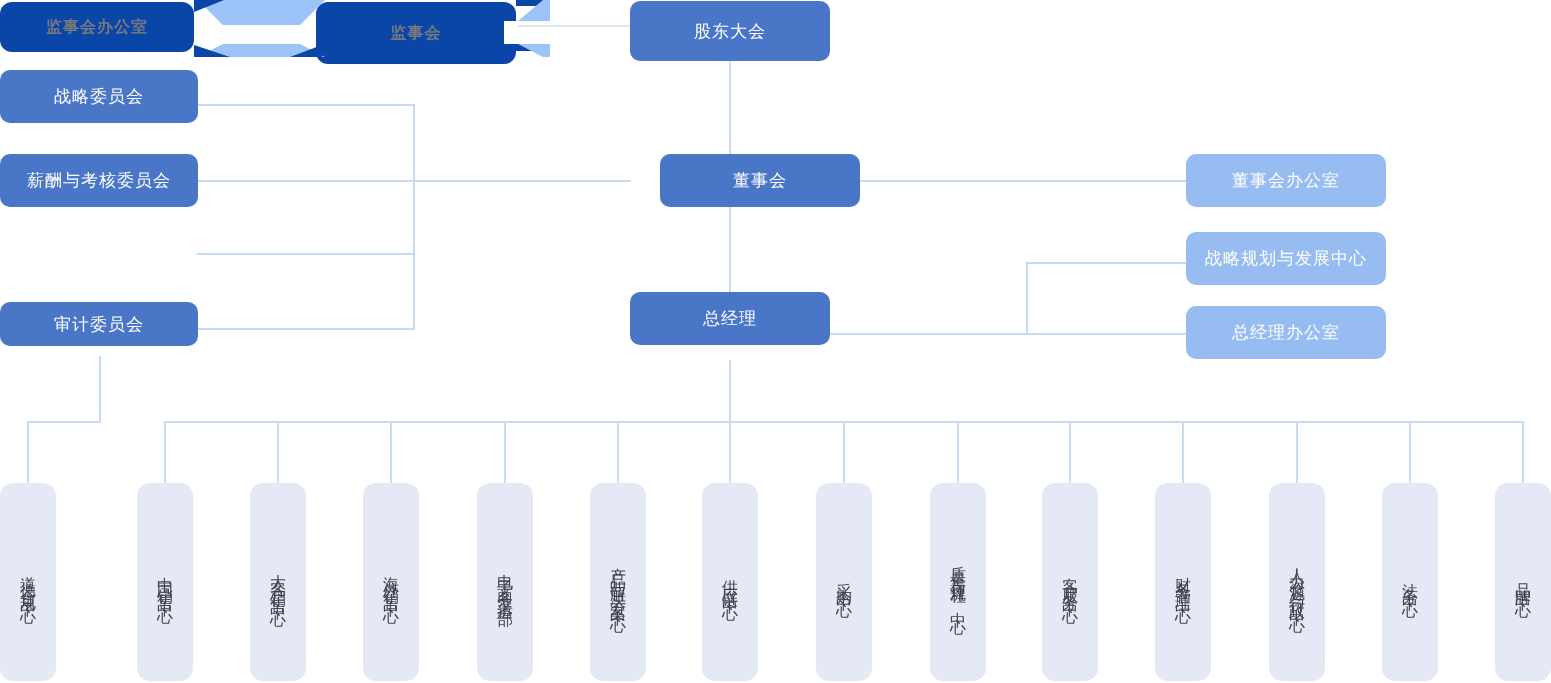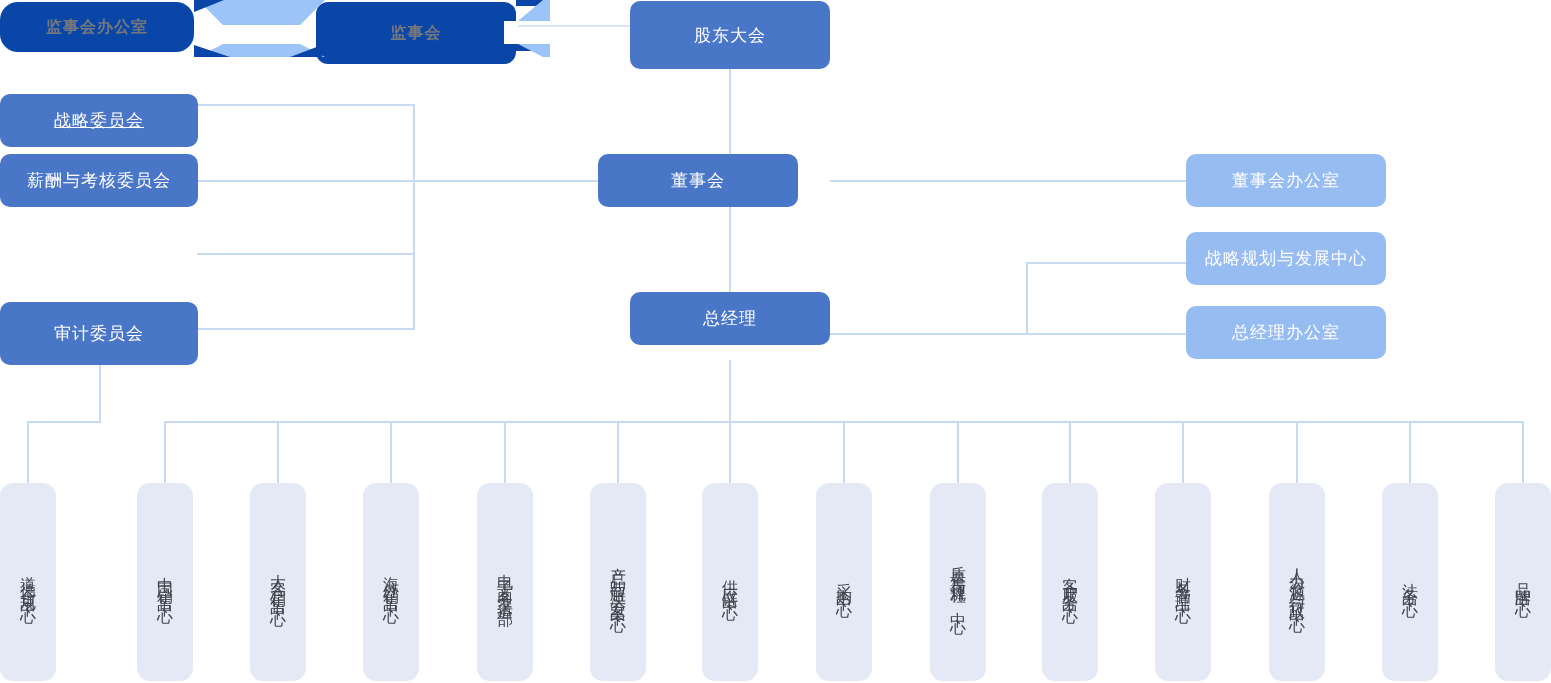--- a/index.html
+++ b/index.html
@@ -75,43 +75,43 @@
       <div class="line v" style="left: 729px; top: 421px; height: 62px;"></div>
       <div class="line v" style="left: 843px; top: 421px; height: 62px;"></div>
       <div class="line v" style="left: 957px; top: 421px; height: 62px;"></div>
       <div class="line v" style="left: 1069px; top: 421px; height: 62px;"></div>
       <div class="line v" style="left: 1182px; top: 421px; height: 62px;"></div>
       <div class="line v" style="left: 1296px; top: 421px; height: 62px;"></div>
       <div class="line v" style="left: 1409px; top: 421px; height: 62px;"></div>
       <div class="line v" style="left: 1522px; top: 421px; height: 62px;"></div>
     </div>
 
-  <div class="node darkblue" style="left:0;top:2px;width:194px;height:50px;border-radius:18px;">
+  <div class="node darkblue" style="left:0;top:2px;width:194px;height:50px;">
     <span>监事会办公室</span>
   </div>
   <div class="node darkblue" style="left:316px;top:2px;width:200px;height:62px;">
     <span>监事会</span>
   </div>
-  <div class="node blue" style="left:630px;top:1px;width:200px;height:68px;">
+  <div class="node blue" style="left:630px;top:1px;width:200px;height:60px;">
     <span>股东大会</span>
   </div>
-  <div class="node blue" style="left:598px;top:154px;width:200px;height:53px;">
+  <div class="node blue" style="left:660px;top:154px;width:200px;height:53px;">
     <span>董事会</span>
   </div>
   <div class="node blue" style="left:630px;top:292px;width:200px;height:53px;">
     <span>总经理</span>
   </div>
 
-  <div class="node blue committee" style="top:94px;text-decoration:underline;">
+  <div class="node blue committee" style="top:70px;">
     <span>战略委员会</span>
   </div>
   <div class="node blue committee" style="top:154px;">
     <span>薪酬与考核委员会</span>
   </div>
-  <div class="node blue committee" style="top:302px;height:63px;">
+  <div class="node blue committee" style="top:302px;height:44px;">
     <span>审计委员会</span>
   </div>
 
   <div class="node lightblue office" style="top:154px;">
     <span>董事会办公室</span>
   </div>
   <div class="node lightblue office" style="top:232px;">
     <span>战略规划与发展中心</span>
   </div>
   <div class="node lightblue office" style="top:306px;">

